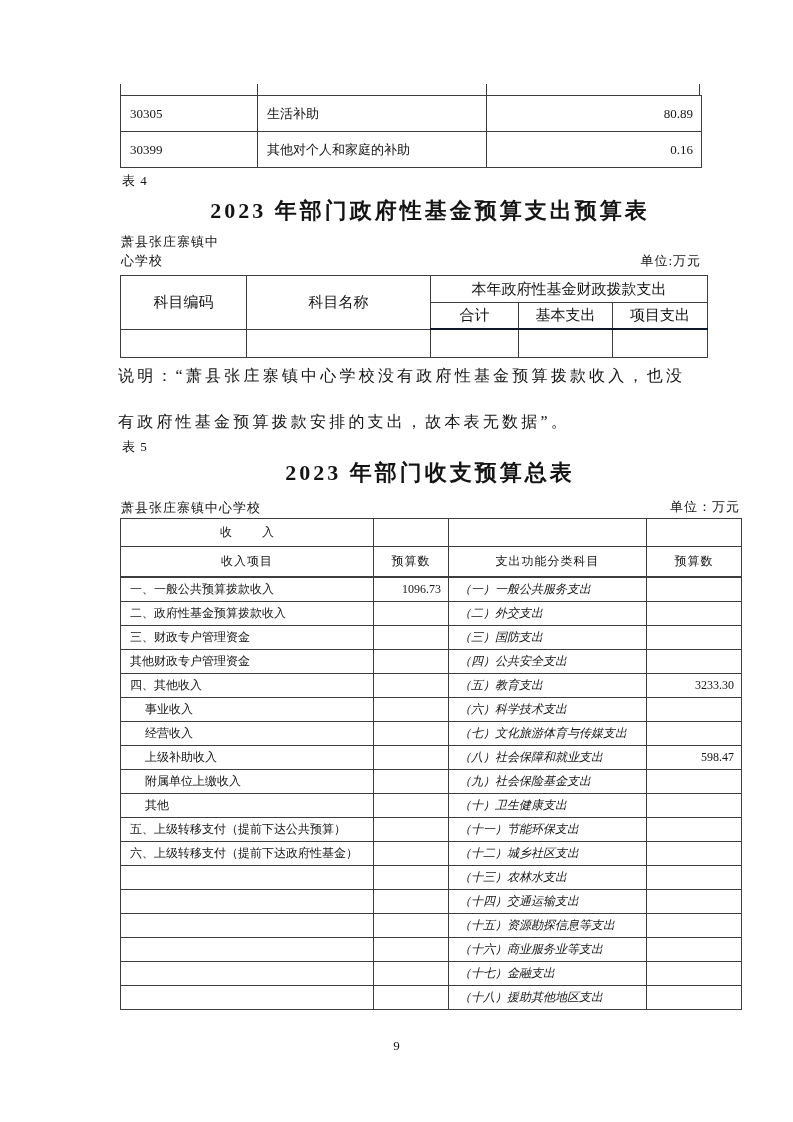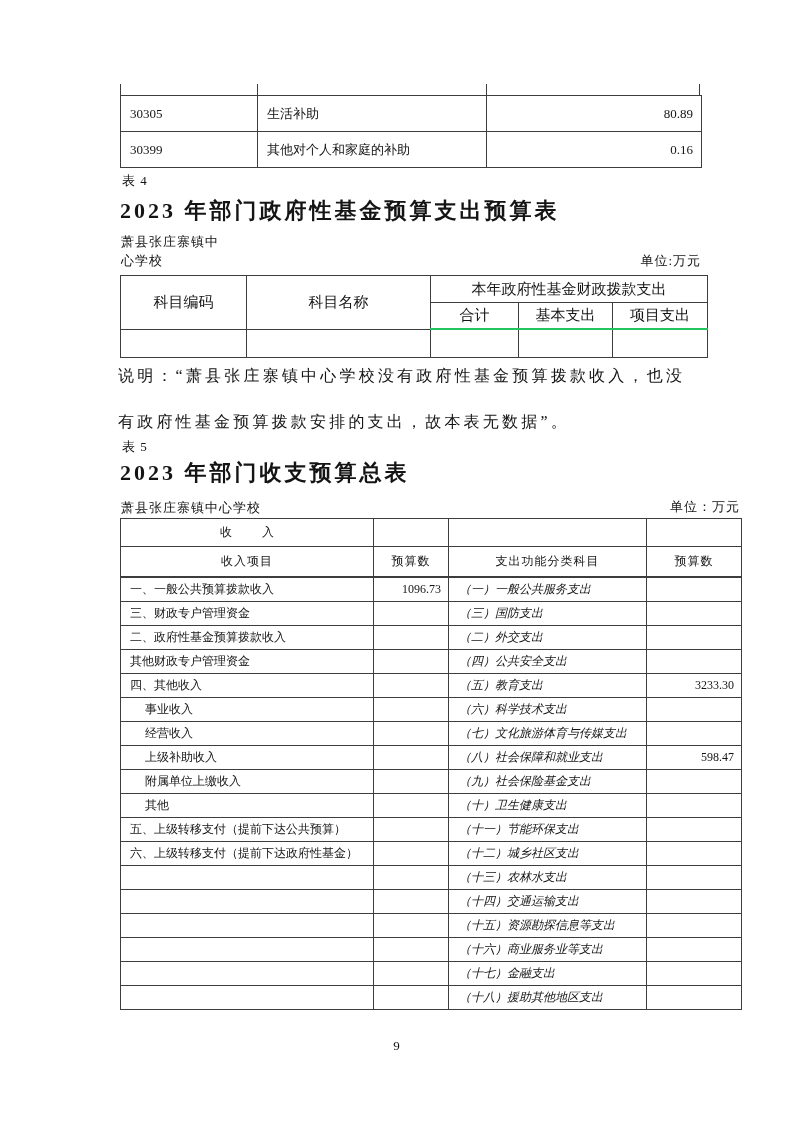--- a/index.html
+++ b/index.html
@@ -15,27 +15,27 @@
   
   .stub .vl{position:absolute;top:0;bottom:0;width:1px;background:#3d3d3d;}
   
   .carry td{height:35px;font-size:13px;}
   .carry .c-code{padding-left:9px;}
   .carry .c-name{padding-left:9px;}
   .carry .c-val{text-align:right;padding-right:8px;padding-left:6px;}
   
   .tbl-label{font-size:13px;letter-spacing:1px;}
   
-  .big-title{width:620px;font-weight:bold;font-size:22px;letter-spacing:3px;}
+  .big-title{width:620px;text-align:center;font-weight:bold;font-size:22px;letter-spacing:3px;}
   .org{font-size:13px;letter-spacing:1px;line-height:19px;}
   .unit{font-size:13px;text-align:right;letter-spacing:1px;}
   
   .t4 td{text-align:center;font-size:15px;}
   .t4 .h1 td{height:26px;}
-  .t4 .h2 td{height:25px;border-bottom:2px solid #22c55e;}
+  .t4 .h2 td{height:25px;border-bottom:2px solid #0f172a;}
   .t4 .empty td{height:27px;}
   
   .note{font-size:16px;letter-spacing:3.2px;white-space:nowrap;}
   
   .t5 td{height:23px;font-size:12px;}
   .t5 .r1 td{height:27px;text-align:center;}
   .t5 .r2 td{height:29px;text-align:center;border-bottom:2px solid #3d3d3d;letter-spacing:1px;border-radius:11px;}
   .t5 .pre{white-space:pre;letter-spacing:0;}
   .t5 .inc{padding-left:9px;}
   .t5 .inc.ind{padding-left:24px;}
@@ -140,29 +140,29 @@
       <td>支出功能分类科目</td>
       <td>预算数</td>
     </tr>
     <tr>
           <td class="inc">一、一般公共预算拨款收入</td>
           <td class="num">1096.73</td>
           <td class="exp">（一）一般公共服务支出</td>
           <td class="num"></td>
         </tr>
     <tr>
+          <td class="inc">二、政府性基金预算拨款收入</td>
+          <td class="num"></td>
+          <td class="exp">（二）外交支出</td>
+          <td class="num"></td>
+        </tr>
+    <tr>
           <td class="inc">三、财政专户管理资金</td>
           <td class="num"></td>
           <td class="exp">（三）国防支出</td>
-          <td class="num"></td>
-        </tr>
-    <tr>
-          <td class="inc">二、政府性基金预算拨款收入</td>
-          <td class="num"></td>
-          <td class="exp">（二）外交支出</td>
           <td class="num"></td>
         </tr>
     <tr>
           <td class="inc">其他财政专户管理资金</td>
           <td class="num"></td>
           <td class="exp">（四）公共安全支出</td>
           <td class="num"></td>
         </tr>
     <tr>
           <td class="inc">四、其他收入</td>

